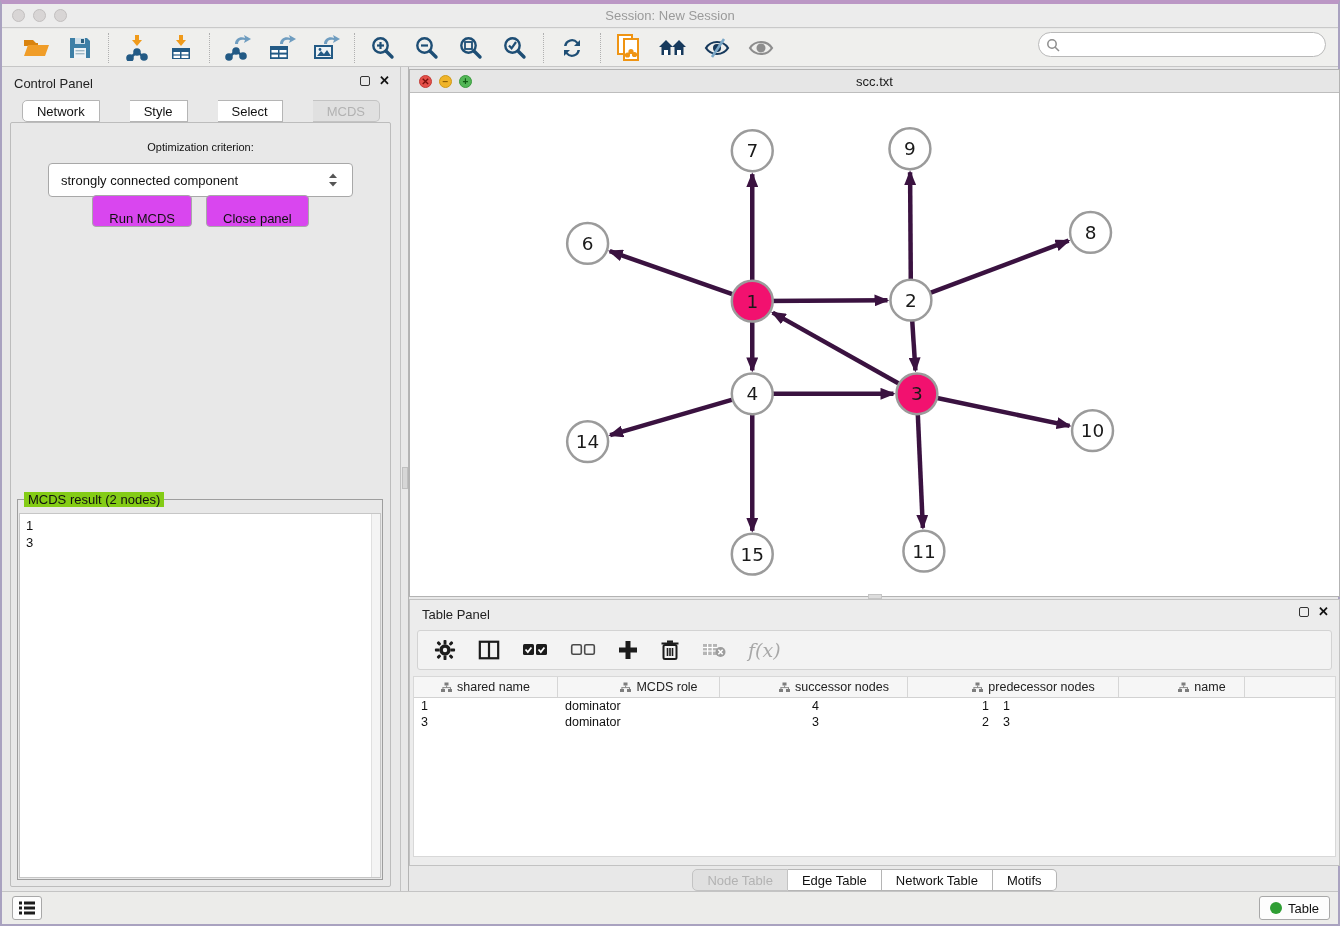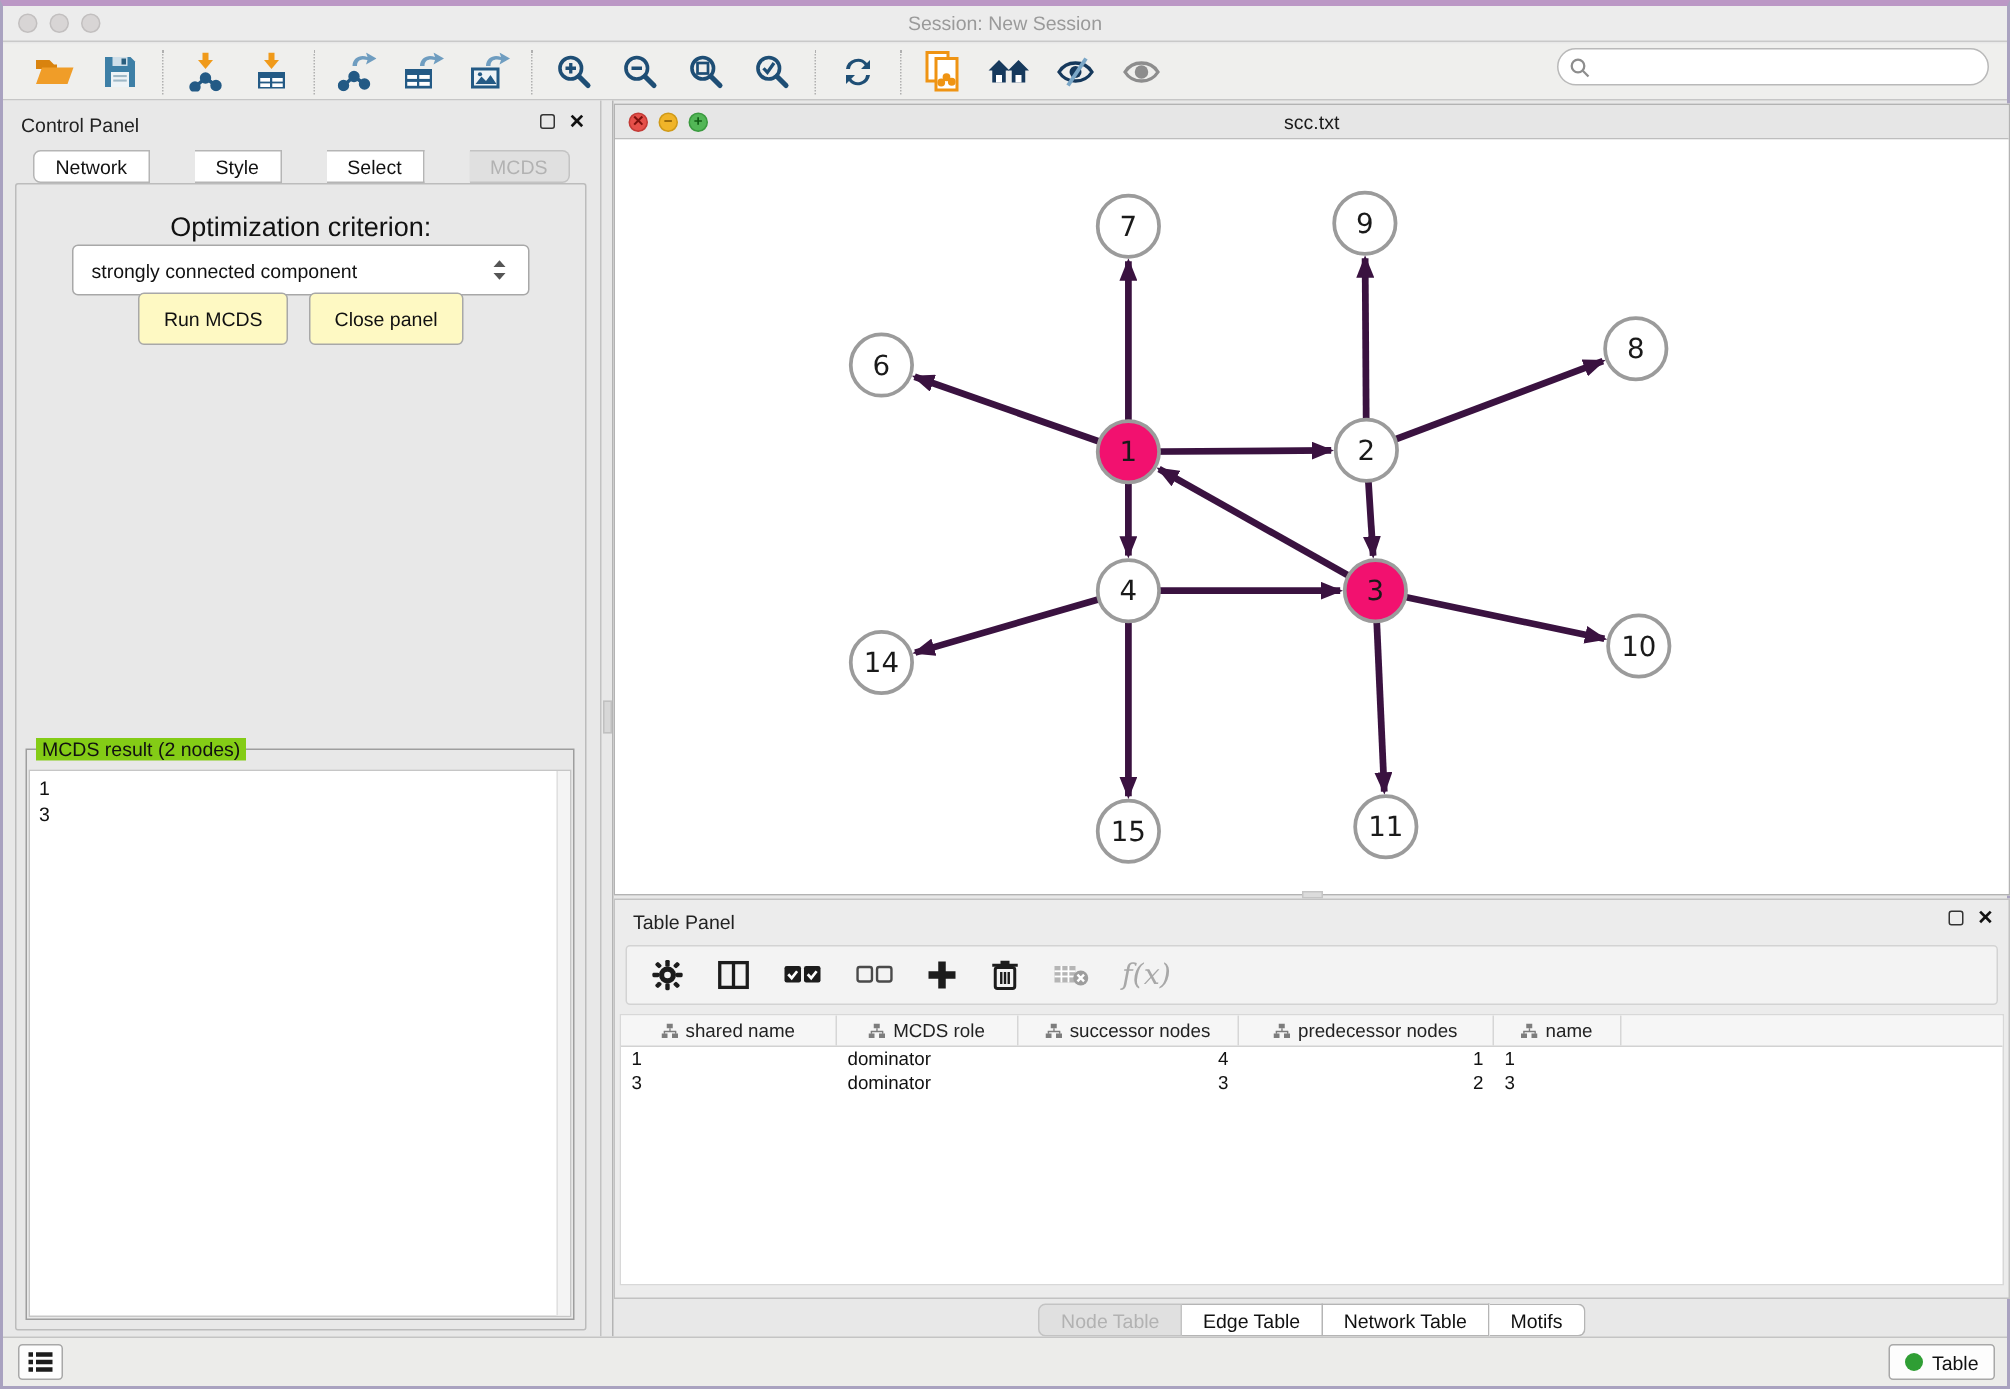--- a/index.html
+++ b/index.html
@@ -34,28 +34,28 @@
 
   .cp-tabs { position:absolute; left:0; right:0; top:33px; height:22px; display:flex; justify-content:center;gap:30px; }
   .tab { font-size:13px; padding:3px 14px 2px; background:#fff; border:1px solid #b5b5b5; border-left:none;
          color:#111; position:relative; }
   .tab:first-child { border-left:1px solid #b5b5b5; border-top-left-radius:5px; border-bottom-left-radius:5px; }
   .tab:last-child { border-top-right-radius:5px; border-bottom-right-radius:5px; }
   .tab.active { background:#e0e0e0; color:#b2b2b2; border-color:#c3c3c3; }
 
   .cp-content { position:absolute; left:8px; right:9px; top:55px; bottom:4px; background:#e8e8e8;
                 border:1px solid #bcbcbc; border-radius:2px; }
-  .opt-label { position:absolute; left:0; right:0; top:18px; text-align:center; font-size:18px; color:#111; }
+  .opt-label { position:absolute; left:0; right:0; top:18px; text-align:center; font-size:11px; color:#111; }
   .criterion { position:absolute; left:37px; right:37px; top:40px; height:34px; background:#fff;
                border:1px solid #a8a8a8; border-radius:4px; font-size:13px; color:#111;
                display:flex; align-items:center; padding:0 12px; }
   .criterion .stepper { margin-left:auto; }
   .btn-row { position:absolute; left:0; right:0; top:72px; display:flex; justify-content:center; gap:14px; }
-  .push-btn { background:#fef9c3; border:1px solid #a8a8a8; border-radius:4px; font-size:13px; color:#111;
-              padding:3px 16px; height:35px; font-family:"Liberation Sans",sans-serif; }
+  .push-btn { background:#d946ef; border:1px solid #a8a8a8; border-radius:4px; font-size:13px; color:#111;
+              padding:15px 16px; height:23px; font-family:"Liberation Sans",sans-serif; }
 
   .groupbox { position:absolute; left:6px; right:7px; top:376px; bottom:6px; border:1px solid #9e9e9e; }
   .groupbox-title { position:absolute; left:6px; top:-8px; background:#84cc16; padding:0 4px; font-size:13px; color:#111; }
   .result-area { position:absolute; left:1px; right:1px; top:13px; bottom:1px; background:#fff;
                  border:1px solid #c6c6c6; font-size:13px; color:#111; padding:3px 0 0 6px; }
   .result-area .scroll-track { position:absolute; right:0; top:0; bottom:0; width:9px; background:#f4f4f4;
                  border-left:1px solid #e0e0e0; }
   .result-item { line-height:17px; }
 
   
@@ -80,21 +80,21 @@
 
   
   .table-panel { position:absolute; left:407px; top:595px; width:931px; height:267px; background:#ececec;
                  border:1px solid #c2c2c2; }
   .tp-header { position:absolute; left:0; right:0; top:0; height:26px; }
   .tp-toolbar { position:absolute; left:7px; right:7px; top:30px; height:40px; background:#f3f3f3;
                 border:1px solid #d3d3d3; border-radius:3px; display:flex; align-items:center; gap:22px; padding-left:16px; }
   .tp-btn { display:flex; align-items:center; justify-content:center;text-align:center; }
   .fx-label { font-family:"DejaVu Serif", serif; font-style:italic; font-size:19px; color:#a8a8a8; }
   .tbl-wrap { position:absolute; left:3px; right:3px; top:76px; bottom:8px; background:#fff; border:1px solid #d8d8d8; }
-  .tbl-header { display:flex; height:21px; background:#f6f6f6; border-bottom:1px solid #d2d2d2; }
+  .tbl-header { display:flex; height:21px; background:#f6f6f6; border-bottom:1px solid #d2d2d2;gap:41px; }
   .th-cell { position:relative; border-right:1px solid #d6d6d6; font-size:12.5px; color:#222;
              display:flex; align-items:center; justify-content:center; gap:5px; }
   .tbl-row { display:flex; height:16px; font-size:12.5px; color:#111; }
   .td-cell { padding:0 7px; overflow:hidden; white-space:nowrap; line-height:16px; }
 
   
   .bottom-tabs { position:absolute; left:407px; top:863px; width:931px; height:30px; display:flex;
                  justify-content:center; align-items:flex-start; padding-top:2px; }
 
   

